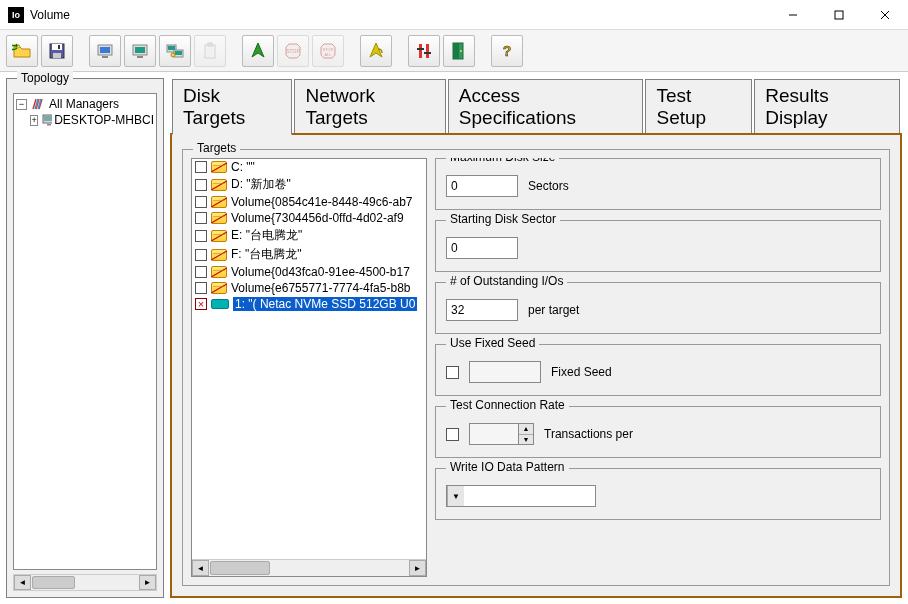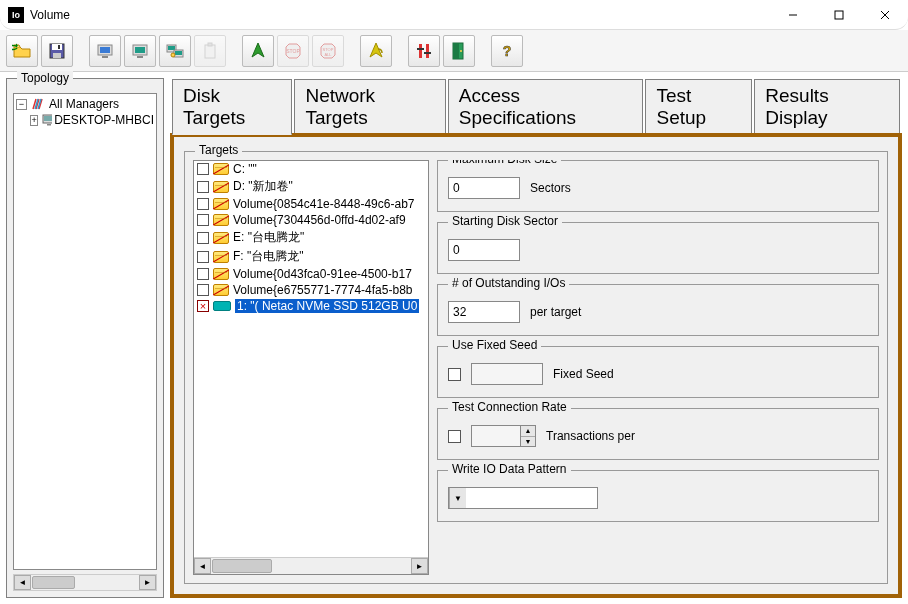--- a/index.html
+++ b/index.html
@@ -14,21 +14,20 @@
     overflow: hidden;
   }
   
   .titlebar {
     height: 30px;
     background: #fff;
     border-bottom: 1px solid #ddd;
     display: flex;
     align-items: center;
     padding: 0 0 0 8px;
-    border-radius: 13px;
   }
   .app-icon {
     width: 16px; height: 16px;
     background: #000;
     display: inline-flex;
     align-items: center;
     justify-content: center;
     color: #fff;
     font-size: 9px;
     font-weight: bold;
@@ -143,21 +142,21 @@
     border-bottom: none;
     padding: 5px 10px;
     background: #f0f0f0;
     font-size: 19px;
     position: relative;
     top: 1px;
     margin-right: 2px;
   }
   .tab.active { background: #f0f0f0; z-index: 2; border-bottom: 1px solid #f0f0f0; }
   .tab-content {
-    border: 4px solid #a16207;
+    border: 2px solid #a16207;
     flex: 1;
     background: #f0f0f0;
     padding: 14px 10px 10px;
     position: relative;
   }
   .targets-group {
     border: 1px solid #999;
     height: 100%;
     position: relative;
     padding: 8px;

